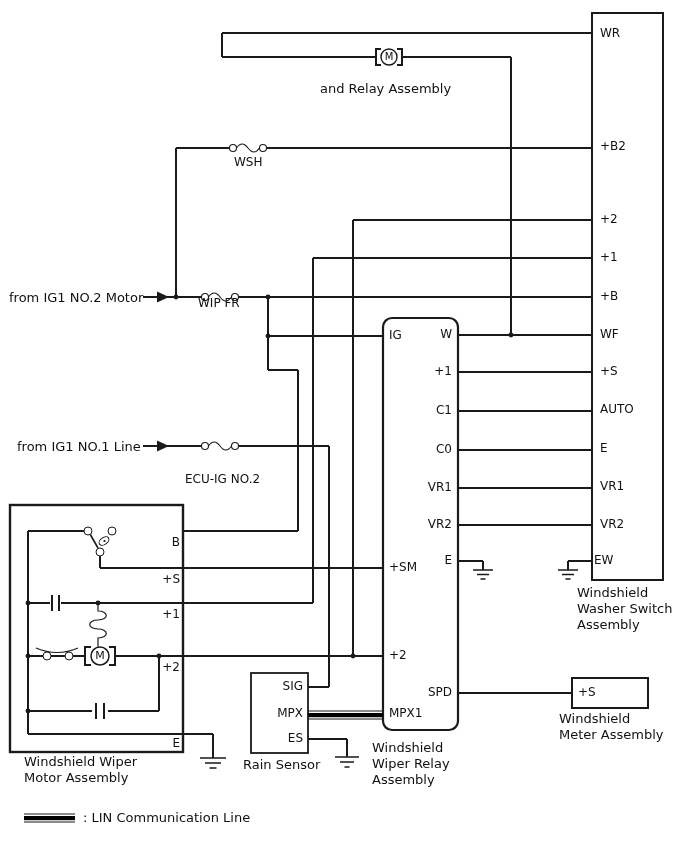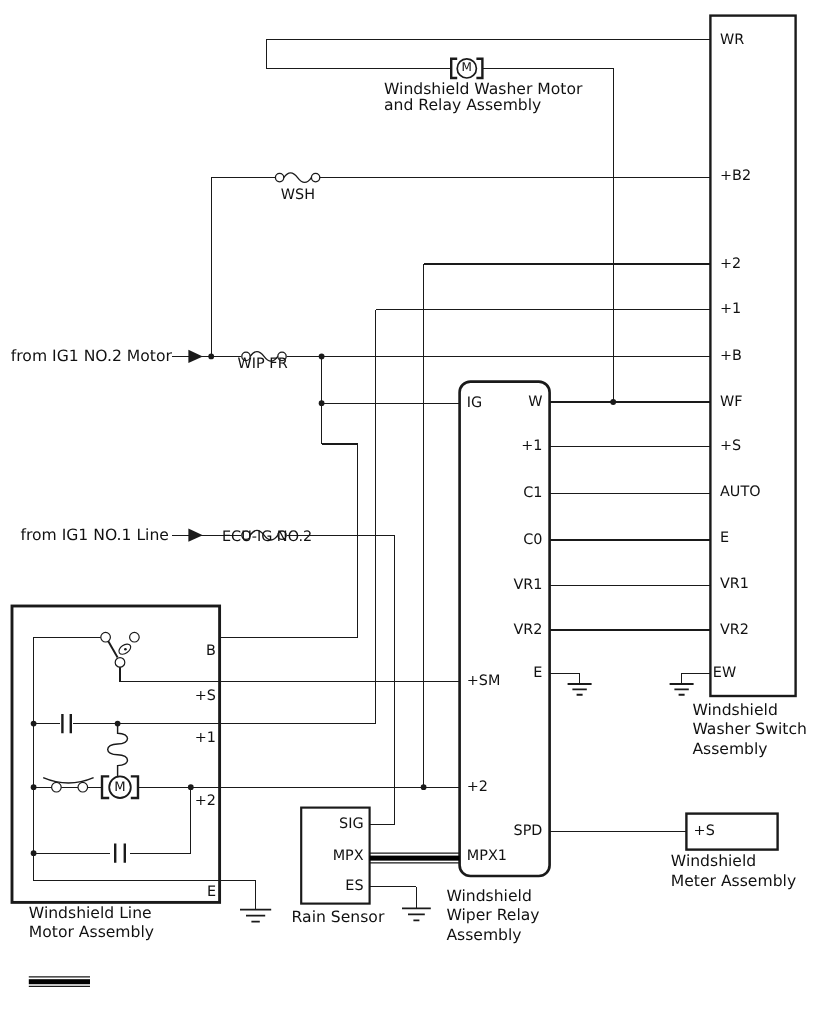--- a/index.html
+++ b/index.html
@@ -151,24 +151,23 @@
     <path d="M24,814 H75 M24,822 H75" stroke="#1a1a1a" stroke-width="1"></path>
     <rect x="24" y="816" width="51" height="4.2" fill="#000"></rect>
   </g>
 </svg>
 
 <div class="lbl" style="left:9px;top:290px">from IG1 NO.2 Motor</div>
 <div class="lbl" style="left:17px;top:439px">from IG1 NO.1 Line</div>
 
 <div class="pin" style="left:234px;top:155px">WSH</div>
 <div class="pin" style="left:198px;top:296px">WIP FR</div>
-<div class="pin" style="left:185px;top:440px">ECU-IG NO.2</div>
+<div class="pin" style="left:185px;top:472px">ECU-IG NO.2</div>
 
 <div class="mletter" style="left:383px;top:52px;width:12px">M</div>
-<div class="lbl" style="left:320px;top:67px">Windshield Washer Motor</div>
 <div class="lbl" style="left:320px;top:81px">and Relay Assembly</div>
 
 <div class="pin" style="left:600px;top:26px">WR</div>
 <div class="pin" style="left:600px;top:139px">+B2</div>
 <div class="pin" style="left:600px;top:212px">+2</div>
 <div class="pin" style="left:600px;top:250px">+1</div>
 <div class="pin" style="left:600px;top:289px">+B</div>
 <div class="pin" style="left:600px;top:327px">WF</div>
 <div class="pin" style="left:600px;top:364px">+S</div>
 <div class="pin" style="left:600px;top:402px">AUTO</div>
@@ -195,26 +194,27 @@
 <div class="lbl" style="left:372px;top:740px">Windshield</div>
 <div class="lbl" style="left:372px;top:756px">Wiper Relay</div>
 <div class="lbl" style="left:372px;top:772px">Assembly</div>
 
 <div class="pin-r" style="right:508px;top:535px">B</div>
 <div class="pin-r" style="right:508px;top:572px">+S</div>
 <div class="pin-r" style="right:508px;top:607px">+1</div>
 <div class="pin-r" style="right:508px;top:660px">+2</div>
 <div class="pin-r" style="right:508px;top:736px">E</div>
 <div class="mletter" style="left:93px;top:651px;width:14px;font-size:11px">M</div>
-<div class="lbl" style="left:24px;top:754px">Windshield Line</div>
+<div class="lbl" style="left:24px;top:754px">Windshield Wiper</div>
 <div class="lbl" style="left:24px;top:770px">Motor Assembly</div>
 
 <div class="pin-r" style="right:385px;top:679px">SIG</div>
 <div class="pin-r" style="right:385px;top:706px">MPX</div>
 <div class="pin-r" style="right:385px;top:731px">ES</div>
 <div class="lbl" style="left:243px;top:757px">Rain Sensor</div>
 
 <div class="pin" style="left:578px;top:685px">+S</div>
 <div class="lbl" style="left:559px;top:711px">Windshield</div>
 <div class="lbl" style="left:559px;top:727px">Meter Assembly</div>
 
+<div class="lbl" style="left:83px;top:810px">: LIN Communication Line</div>
 
 </div>
 
 </body></html>

